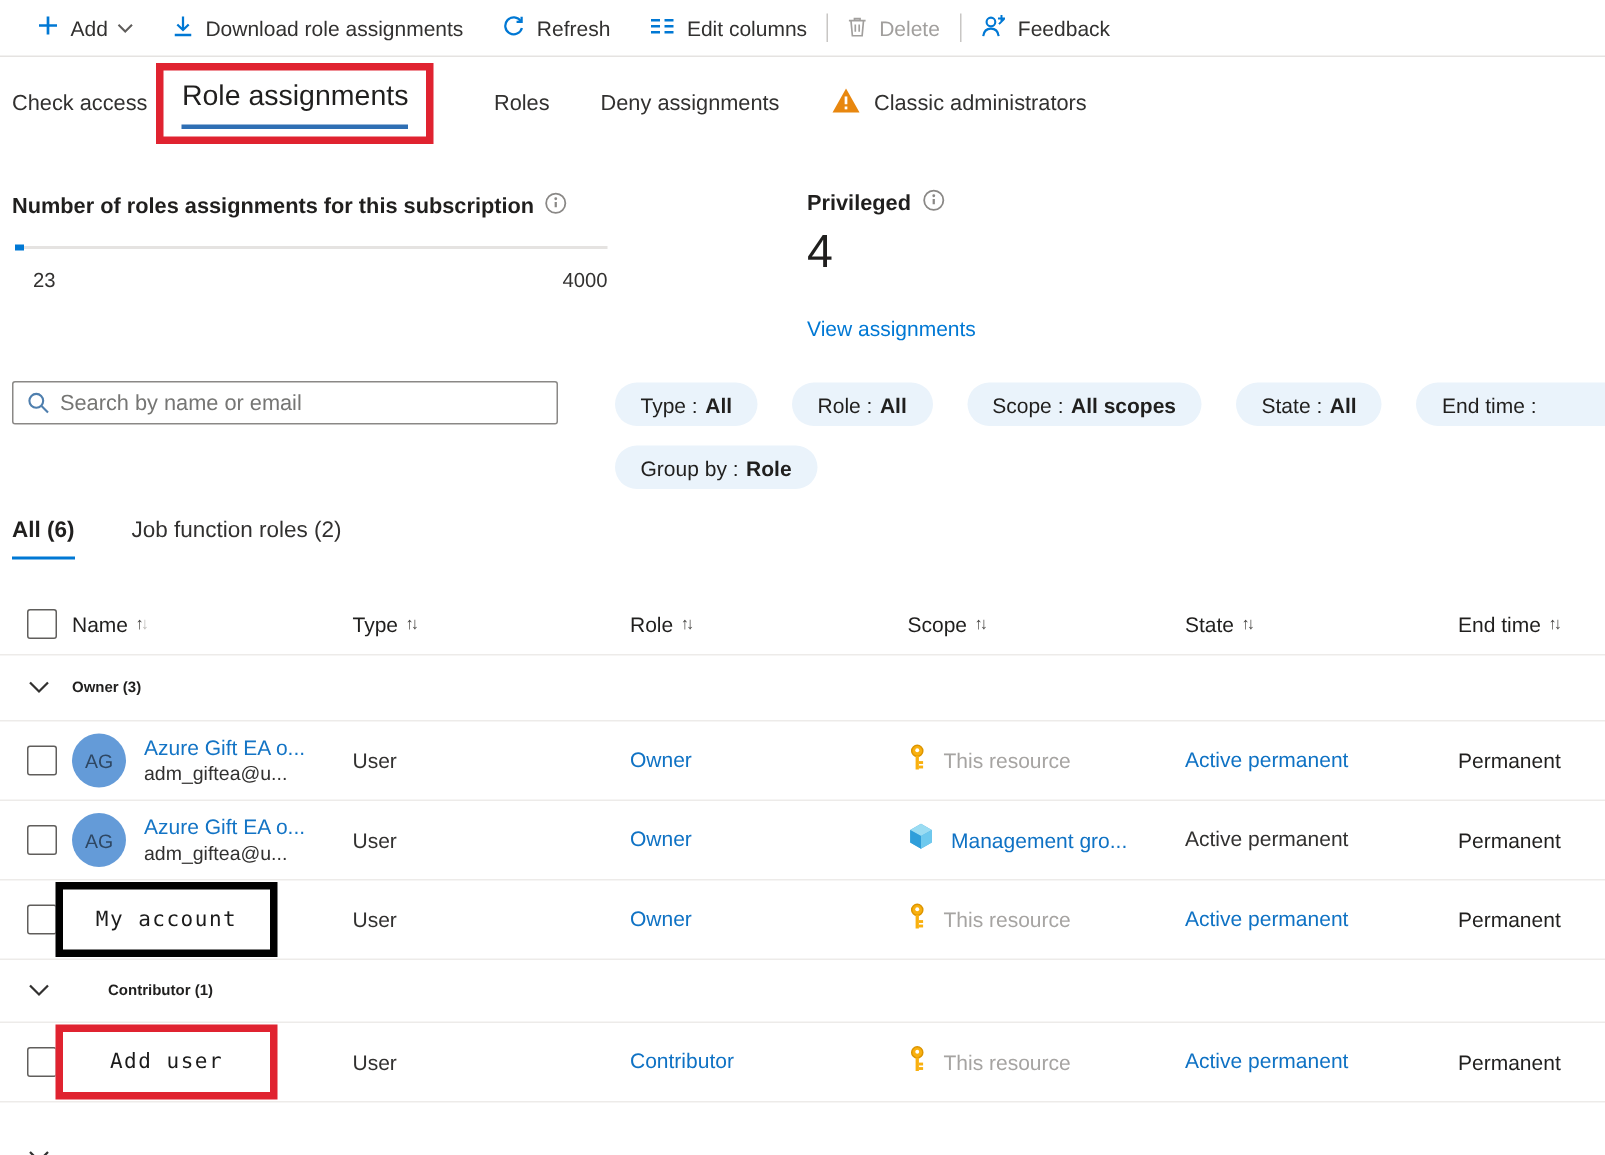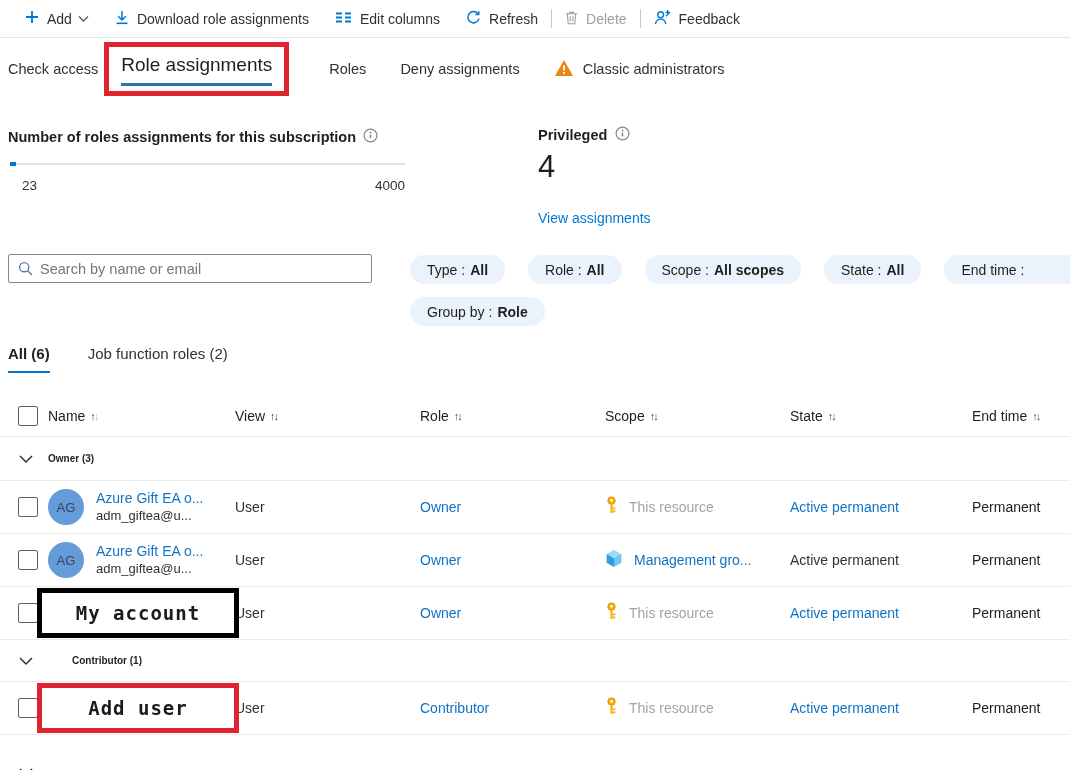--- a/index.html
+++ b/index.html
@@ -78,24 +78,24 @@
   .avatar { width:36px; height:36px; border-radius:50%; background:#649bd8; color:#2e4763;
     font-size:13px; display:flex; align-items:center; justify-content:center; flex:0 0 auto; }
   .name-lines { display:flex; flex-direction:column; line-height:1.3; overflow:hidden; }
   .name-link { font-size:14px; color:#1374c5; cursor:pointer; white-space:nowrap; }
   .name-email { font-size:13px; color:#323130; white-space:nowrap; }
   .cell-text { font-size:14px; color:#323130; }
   .link { font-size:14px; color:#0f72c4; cursor:pointer; }
   .scope-cell { display:flex; align-items:center; gap:11px; }
   .scope-muted { font-size:14px; color:#a6a4a2; }
   .end-text { font-size:14px; color:#201f1e; }
-  .ann-box { position:absolute; top:1px; height:50px; width:202px; left:37px; z-index:3;
+  .ann-box { position:absolute; top:1px; height:50px; width:148px; left:37px; z-index:3;
     background:#fff; display:flex; align-items:center; justify-content:center;
-    font-family:"DejaVu Sans Mono","Liberation Mono",monospace; font-weight:bold;
-    font-size:19px; color:#1b1b1b; letter-spacing:1px; }
+    font-family:"DejaVu Sans Mono","Liberation Mono",monospace; font-weight:normal;
+    font-size:14px; color:#1b1b1b; letter-spacing:1px; }
   .ann-black { border:5px solid #000; }
   .ann-red { border:5px solid #e02330; }
 </style>
 </head>
 <body>
 
 <div class="page">
 
   <div class="toolbar">
     <div class="tb-item">
@@ -110,31 +110,31 @@
         </span>
     </div>
     <div class="tb-item">
       <span><svg width="14" height="15">
             <path d="M7 1v8.5M3.2 6.3L7 10l3.8-3.7" stroke="#0078d4" stroke-width="1.5" fill="none"></path>
             <path d="M1.5 13.3h11" stroke="#0078d4" stroke-width="1.6"></path>
           </svg></span>
       <span>Download role assignments</span>
     </div>
     <div class="tb-item">
-      <span><svg width="17" height="13">
-            <path d="M1 2.5h6M1 6.5h6M1 10.5h6M10 2.5h6M10 6.5h6M10 10.5h6" stroke="#0078d4" stroke-width="1.8" fill="none"></path>
-          </svg></span>
-      <span>Edit columns</span>
-    </div>
-    <div class="tb-item">
       <span><svg width="15" height="15" viewBox="0 0 16 16">
             <path d="M13.8 9.2A6 6 0 1 1 13 4.4" fill="none" stroke="#0078d4" stroke-width="1.6"></path>
             <path d="M13.6 1.2v3.6h-3.6" fill="none" stroke="#0078d4" stroke-width="1.6"></path>
           </svg></span>
       <span>Refresh</span>
+    </div>
+    <div class="tb-item">
+      <span><svg width="17" height="13">
+            <path d="M1 2.5h6M1 6.5h6M1 10.5h6M10 2.5h6M10 6.5h6M10 10.5h6" stroke="#0078d4" stroke-width="1.8" fill="none"></path>
+          </svg></span>
+      <span>Edit columns</span>
     </div>
     <div class="tb-sep"></div>
     <div class="tb-item disabled">
       <span><svg width="13" height="15" viewBox="0 0 14 15">
             <path d="M1 3.5h12M5 3.5V2h4v1.5M2.5 3.5l1 10.8h7l1-10.8M5.6 6.2v5.3M8.4 6.2v5.3" stroke="#a19f9d" fill="none" stroke-width="1.2"></path>
           </svg></span>
       <span>Delete</span>
     </div>
     <div class="tb-sep"></div>
     <div class="tb-item">
@@ -252,21 +252,21 @@
 
     <div class="grid thead">
       <div>
           <div class="checkbox"></div>
         </div>
       <div class="th">
           <span>Name</span>
           <span class="sort">↑<span class="dn">↓</span></span>
         </div>
       <div class="th">
-          <span>View</span>
+          <span>Type</span>
           <span class="sort">↑<span>↓</span></span>
         </div>
       <div class="th">
           <span>Role</span>
           <span class="sort">↑<span>↓</span></span>
         </div>
       <div class="th">
           <span>Scope</span>
           <span class="sort">↑<span>↓</span></span>
         </div>

